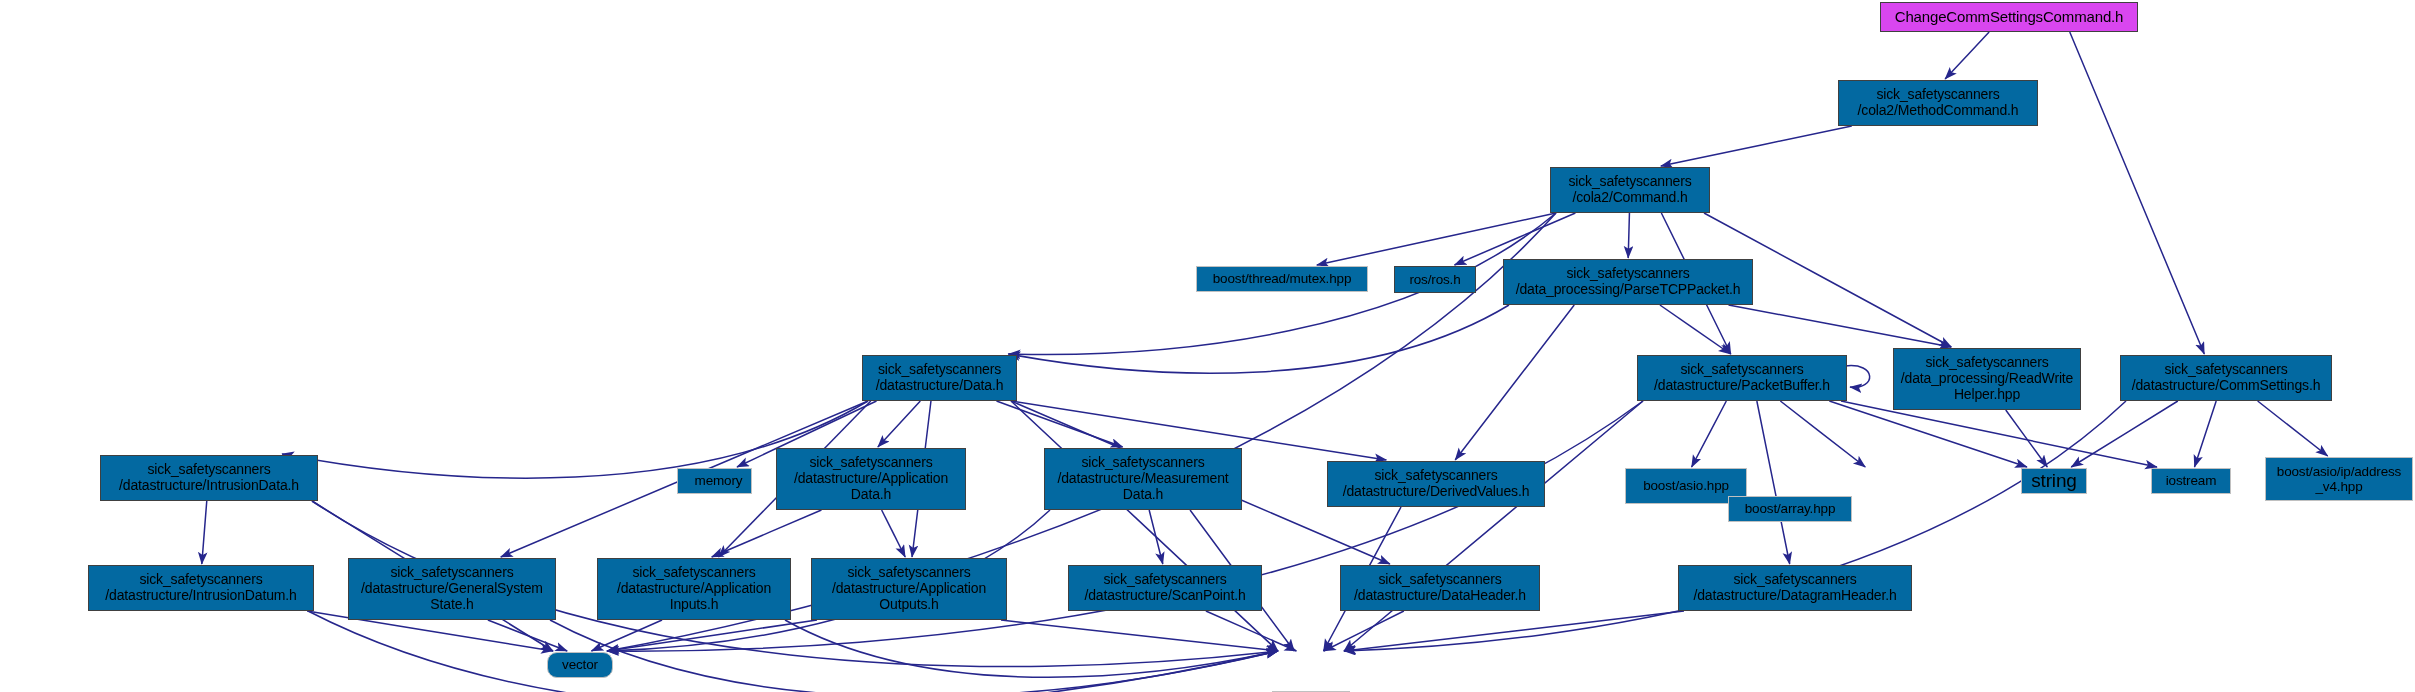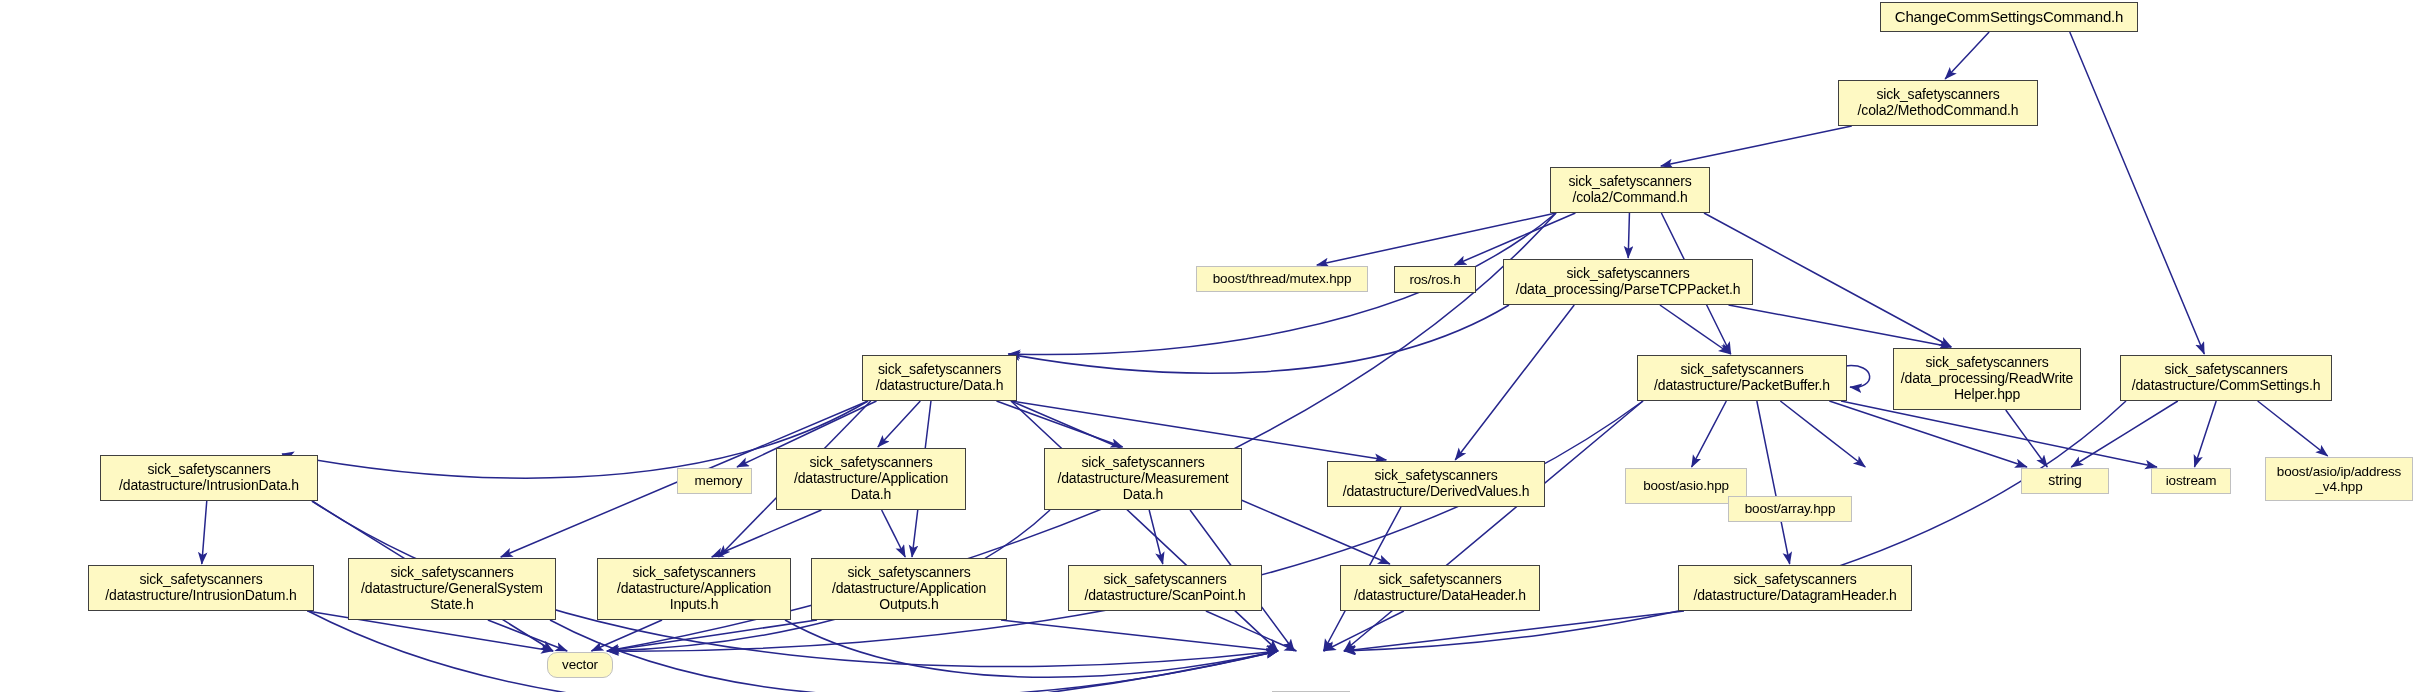--- a/index.html
+++ b/index.html
@@ -23,30 +23,30 @@
     height: 692px;
     pointer-events: none;
   }
   .node {
     position: absolute;
     box-sizing: border-box;
     display: flex;
     align-items: center;
     justify-content: center;
     text-align: center;
-    background: #fef9c3;
+    background: #0369a1;
     border: 1.4px solid #404040;
     color: #000000;
     line-height: 1.12;
     white-space: pre;
     overflow: hidden;
     letter-spacing: -0.15px;
   }
   .node.root {
-    background: #fef9c3;
+    background: #d946ef;
     border: 1.6px solid #404040;
   }
   .node.sys {
     border: 1.4px solid #c0c0c0;
   }
   .node-label {
     display: block;
     width: 100%;
     white-space: pre;
   }
@@ -144,21 +144,21 @@
       <div class="node" style="left: 776px; top: 448px; width: 190px; height: 62px; font-size: 14px;"><span class="node-label">sick_safetyscanners
 /datastructure/Application
 Data.h</span></div>
       <div class="node" style="left: 1044px; top: 448px; width: 198px; height: 62px; font-size: 14px;"><span class="node-label">sick_safetyscanners
 /datastructure/Measurement
 Data.h</span></div>
       <div class="node" style="left: 1327px; top: 461px; width: 218px; height: 46px; font-size: 14px;"><span class="node-label">sick_safetyscanners
 /datastructure/DerivedValues.h</span></div>
       <div class="node sys" style="left: 1625px; top: 468px; width: 122px; height: 36px; font-size: 13.5px;"><span class="node-label">boost/asio.hpp</span></div>
       <div class="node sys" style="left: 1728px; top: 468px; width: 124px; height: 26px; font-size: 13.5px; margin-top: 28px;"><span class="node-label">boost/array.hpp</span></div>
-      <div class="node sys" style="left: 2021px; top: 468px; width: 88px; height: 26px; font-size: 14px;"><span class="node-label">string</span></div>
+      <div class="node sys" style="left: 2021px; top: 468px; width: 66px; height: 26px; font-size: 19px;"><span class="node-label">string</span></div>
       <div class="node sys" style="left: 2151px; top: 468px; width: 80px; height: 26px; font-size: 13.5px;"><span class="node-label">iostream</span></div>
       <div class="node sys" style="left: 2265px; top: 457px; width: 148px; height: 44px; font-size: 13.5px;"><span class="node-label">boost/asio/ip/address
 _v4.hpp</span></div>
       <div class="node" style="left: 88px; top: 565px; width: 226px; height: 46px; font-size: 14px;"><span class="node-label">sick_safetyscanners
 /datastructure/IntrusionDatum.h</span></div>
       <div class="node" style="left: 348px; top: 558px; width: 208px; height: 62px; font-size: 14px;"><span class="node-label">sick_safetyscanners
 /datastructure/GeneralSystem
 State.h</span></div>
       <div class="node" style="left: 597px; top: 558px; width: 194px; height: 62px; font-size: 14px;"><span class="node-label">sick_safetyscanners
 /datastructure/Application

